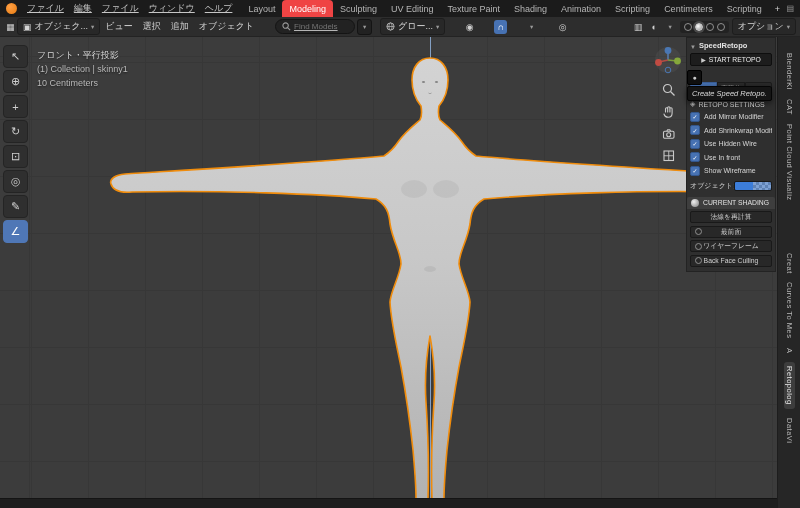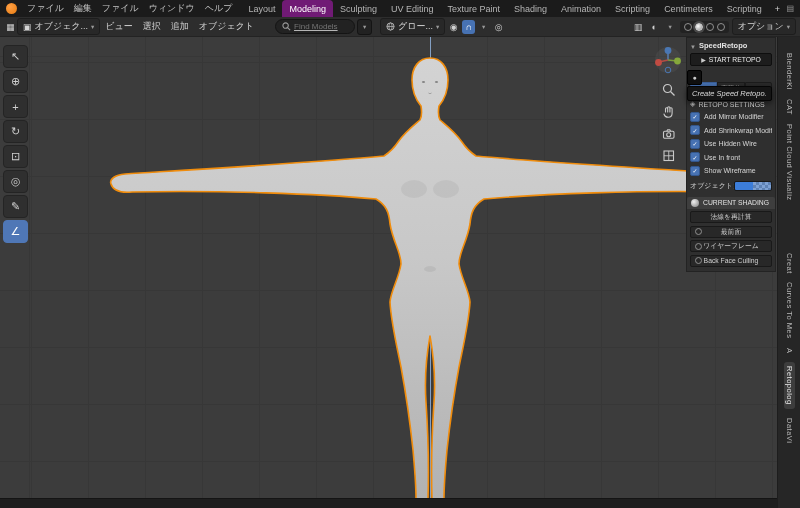--- a/index.html
+++ b/index.html
@@ -4,43 +4,43 @@
 <style>
   html,body{margin:0;padding:0;}
   body{width:800px;height:508px;position:relative;overflow:hidden;background:#3c3c3c;
        font-family:"Liberation Sans",sans-serif;-webkit-font-smoothing:antialiased;}
 
   
   .topbar{position:absolute;top:0;left:0;right:0;height:17px;background:#1b1b1b;display:flex;
           align-items:center;padding:0 6px;font-size:9px;color:#c6c6c6;z-index:10;}
   .logo{width:11px;height:11px;border-radius:50%;background:radial-gradient(circle at 35% 35%,#ff9f45,#e87c10);
         margin-right:5px;flex:none;}
-  .tmenu{padding:0 5px;white-space:nowrap;}
+  .tmenu{padding:0 5px;white-space:nowrap;text-decoration:underline;}
   .wtabs{display:flex;align-items:stretch;height:17px;margin-left:4px;}
   .wtab{display:flex;align-items:center;padding:0 7px;color:#b5b5b5;white-space:nowrap;}
-  .wtab.active{background:#701a75;color:#ffffff;border-radius:4px 4px 0 0;}
+  .wtab.active{background:#ef4444;color:#ffffff;border-radius:4px 4px 0 0;}
   .wtab.add{padding:0 6px;color:#d5d5d5;}
   .scene{margin-left:auto;display:flex;align-items:center;gap:3px;color:#cfcfcf;white-space:nowrap;}
   .scene .ic{font-size:8px;color:#9a9a9a;}
 
   
   .header{position:absolute;top:17px;left:0;right:0;height:20px;background:#2d2d2d;
           border-bottom:1px solid #232323;display:flex;align-items:center;padding:0 4px;
           font-size:9px;color:#d6d6d6;z-index:10;box-sizing:border-box;}
   .dd{display:flex;align-items:center;gap:3px;background:#282828;border:1px solid #1d1d1d;
       border-radius:3px;padding:1px 5px;white-space:nowrap;}
   .caret{font-size:6.5px;color:#9a9a9a;}
   .hmenu{padding:0 5px;white-space:nowrap;}
   .search{display:flex;align-items:center;gap:3px;background:#222222;border:1px solid #141414;
           border-radius:9px;height:13px;padding:0 6px;margin-left:16px;width:66px;}
   .search input{background:none;border:none;outline:none;color:#b5b5b5;font-size:8px;width:54px;
                 font-family:inherit;padding:0;text-decoration:underline;}
   .sbtn{width:13px;height:14px;background:#222222;border:1px solid #141414;border-radius:3px;
         display:flex;align-items:center;justify-content:center;margin-left:2px;}
-  .hgrp{display:flex;align-items:center;gap:2px;margin-left:8px;}
+  .hgrp{display:flex;align-items:center;gap:18px;margin-left:8px;}
   .hicon{display:flex;align-items:center;justify-content:center;min-width:13px;height:14px;
          border-radius:3px;font-size:9px;color:#cfcfcf;}
   .hicon.on{background:#4772b3;color:#fff;}
   .hright{margin-left:auto;display:flex;align-items:center;gap:3px;}
   .spheregrp{display:flex;gap:3px;padding:2px 4px;background:#222222;border-radius:3px;align-items:center;}
   .sphere{width:8px;height:8px;border-radius:50%;border:1px solid #8f8f8f;box-sizing:border-box;}
   .sphere.solid{background:radial-gradient(circle at 35% 35%,#ffffff,#8a8a8a);border-color:#cfcfcf;
                 box-shadow:0 0 0 2px #4a4a4a;}
 
   
@@ -253,20 +253,25 @@
     <span class="tool">↖</span>
     <span class="tool">⊕</span>
     <span class="tool">+</span>
     <span class="tool">↻</span>
     <span class="tool">⊡</span>
     <span class="tool">◎</span>
     <span class="tool">✎</span>
     <span class="tool active">∠</span>
   </div>
 
+  <div class="vp-info">
+    <div class="l1">フロント・平行投影</div>
+    <div>(1) Collection | skinny1</div>
+    <div>10 Centimeters</div>
+  </div>
 
   <div class="vp-nav">
     <svg width="30" height="30" viewBox="0 0 30 30">
       <circle cx="15" cy="15" r="13" fill="rgba(255,255,255,0.05)"></circle>
       <path d="M15 15 15 6" stroke="#5a82b8" stroke-width="1.4"></path>
       <path d="M15 15 6 17" stroke="#b34c43" stroke-width="1.4"></path>
       <path d="M15 15 24 16" stroke="#7a9b3a" stroke-width="1.4"></path>
       <circle cx="15" cy="5.5" r="3.4" fill="#4a77b3"></circle>
       <circle cx="5.5" cy="17.5" r="3.4" fill="#c14b42"></circle>
       <circle cx="24.5" cy="16" r="3.4" fill="#85a83b"></circle>

